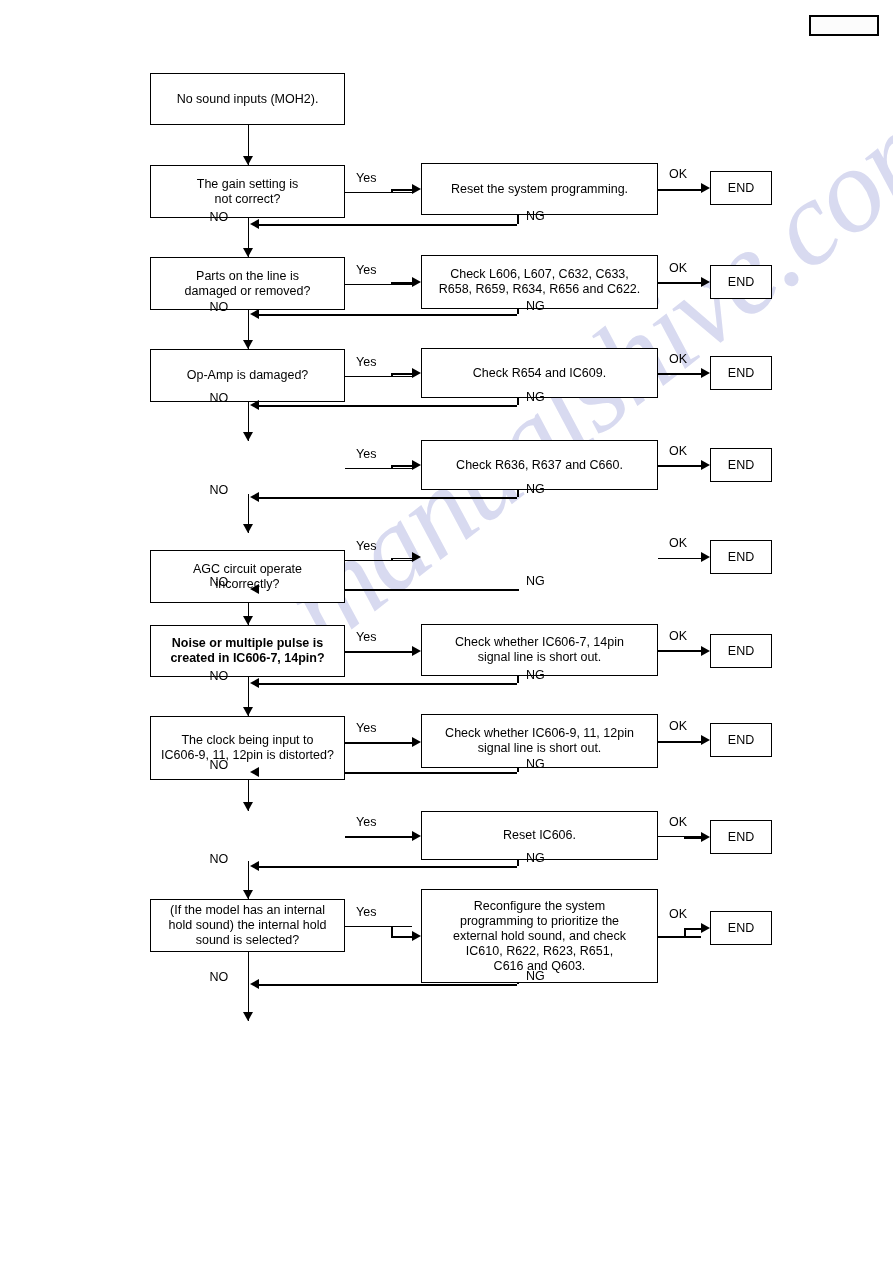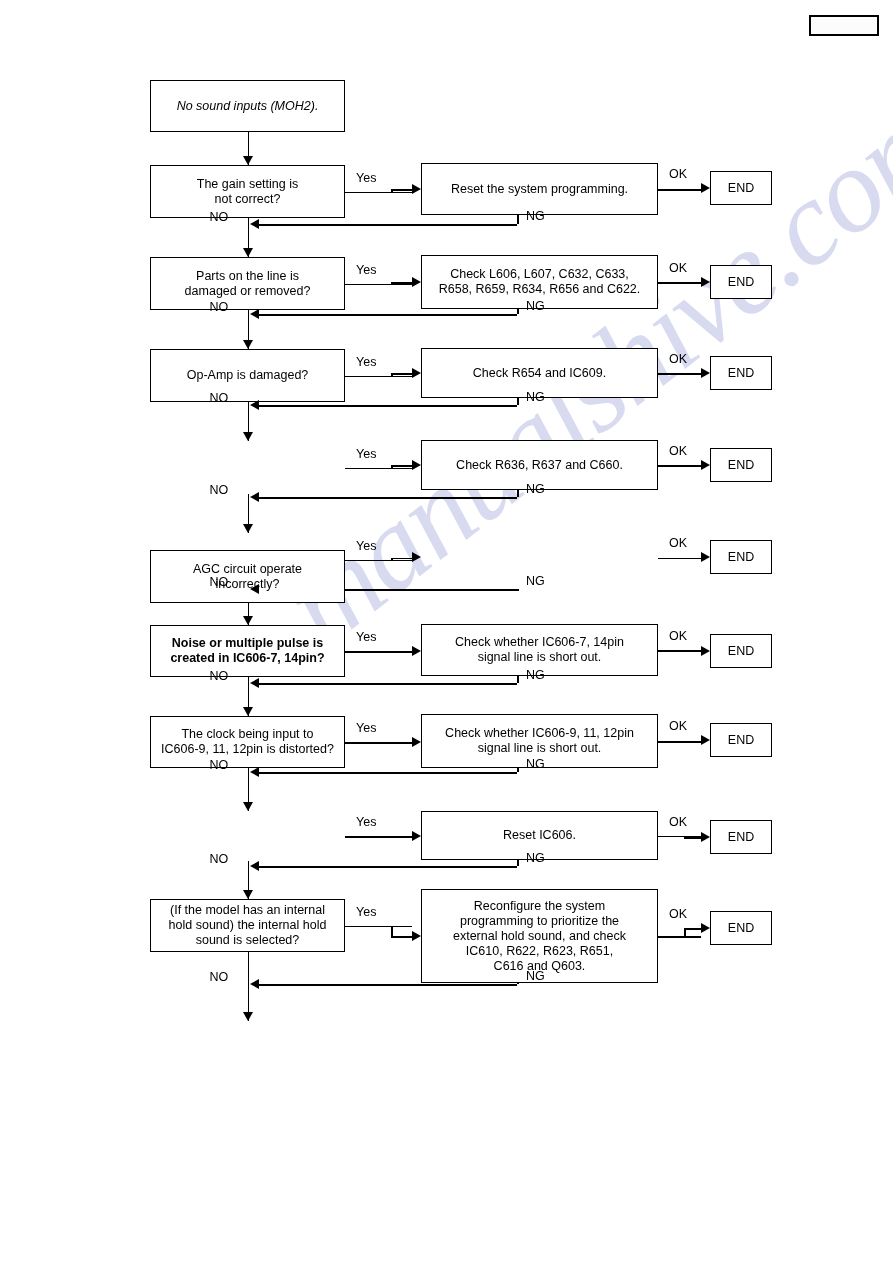--- a/index.html
+++ b/index.html
@@ -133,21 +133,21 @@
 
 <div id="page">
 
   <div id="watermark">
     <div class="wm-text">manualshive.com</div>
   </div>
 
   <div id="header-stamp"></div>
 
   <div id="flow">
-      <div class="node" style="left: 150px; top: 80px; width: 195px; height: 52px; font-style: italic;">No sound inputs (MOH2).</div>
+      <div class="node" style="left: 150px; top: 73px; width: 195px; height: 52px;">No sound inputs (MOH2).</div>
       <div class="node" style="left: 150px; top: 165px; width: 195px; height: 53px;">The gain setting is<br>not correct?</div>
       <div class="node" style="left: 421px; top: 163px; width: 237px; height: 52px;">Reset the system programming.</div>
       <div class="node end-node" style="left: 710px; top: 171px; width: 62px; height: 34px;">END</div>
       <div class="hline" style="left: 345px; top: 191.5px; width: 67px;"></div>
       <div class="vline" style="left: 391px; top: 189px; height: 2.5px;"></div>
       <div class="hline" style="left: 345px; top: 191.5px; width: 46px;"></div>
       <div class="hline" style="left: 391px; top: 189px; width: 21px;"></div>
       <div class="arrow-r" style="left: 412px; top: 183.5px;"></div>
       <div class="edge-label" style="left: 356px; top: 170.5px;">Yes</div>
       <div class="hline" style="left: 658px; top: 189px; width: 43px;"></div>
@@ -243,21 +243,21 @@
       <div class="hline" style="left: 658px; top: 650px; width: 43px;"></div>
       <div class="arrow-r" style="left: 701px; top: 645.5px;"></div>
       <div class="edge-label" style="left: 669px; top: 629px;">OK</div>
       <div class="vline" style="left: 517px; top: 676px; height: 7px;"></div>
       <div class="hline" style="left: 259px; top: 683px; width: 258px;"></div>
       <div class="arrow-l" style="left: 250px; top: 677.5px;"></div>
       <div class="edge-label" style="left: 526px; top: 668px;">NG</div>
       <div class="vline" style="left: 247.5px; top: 677px; height: 39px;"></div>
       <div class="arrow-d" style="left: 242.75px; top: 707px;"></div>
       <div class="edge-label" style="left: 209.5px; top: 669px;">NO</div>
-      <div class="node" style="left: 150px; top: 716px; width: 195px; height: 52px; text-align: center;">The clock being input to<br>IC606-9, 11, 12pin is distorted?</div>
+      <div class="node" style="left: 150px; top: 716px; width: 195px; height: 64px; text-align: center;">The clock being input to<br>IC606-9, 11, 12pin is distorted?</div>
       <div class="node" style="left: 421px; top: 714px; width: 237px; height: 54px;">Check whether IC606-9, 11, 12pin<br>signal line is short out.</div>
       <div class="node end-node" style="left: 710px; top: 723px; width: 62px; height: 34px;">END</div>
       <div class="hline" style="left: 345px; top: 742px; width: 67px;"></div>
       <div class="arrow-r" style="left: 412px; top: 736.5px;"></div>
       <div class="edge-label" style="left: 356px; top: 721px;">Yes</div>
       <div class="hline" style="left: 658px; top: 741px; width: 43px;"></div>
       <div class="arrow-r" style="left: 701px; top: 734.5px;"></div>
       <div class="edge-label" style="left: 669px; top: 719px;">OK</div>
       <div class="vline" style="left: 517px; top: 768px; height: 4px;"></div>
       <div class="hline" style="left: 259px; top: 772px; width: 258px;"></div>

